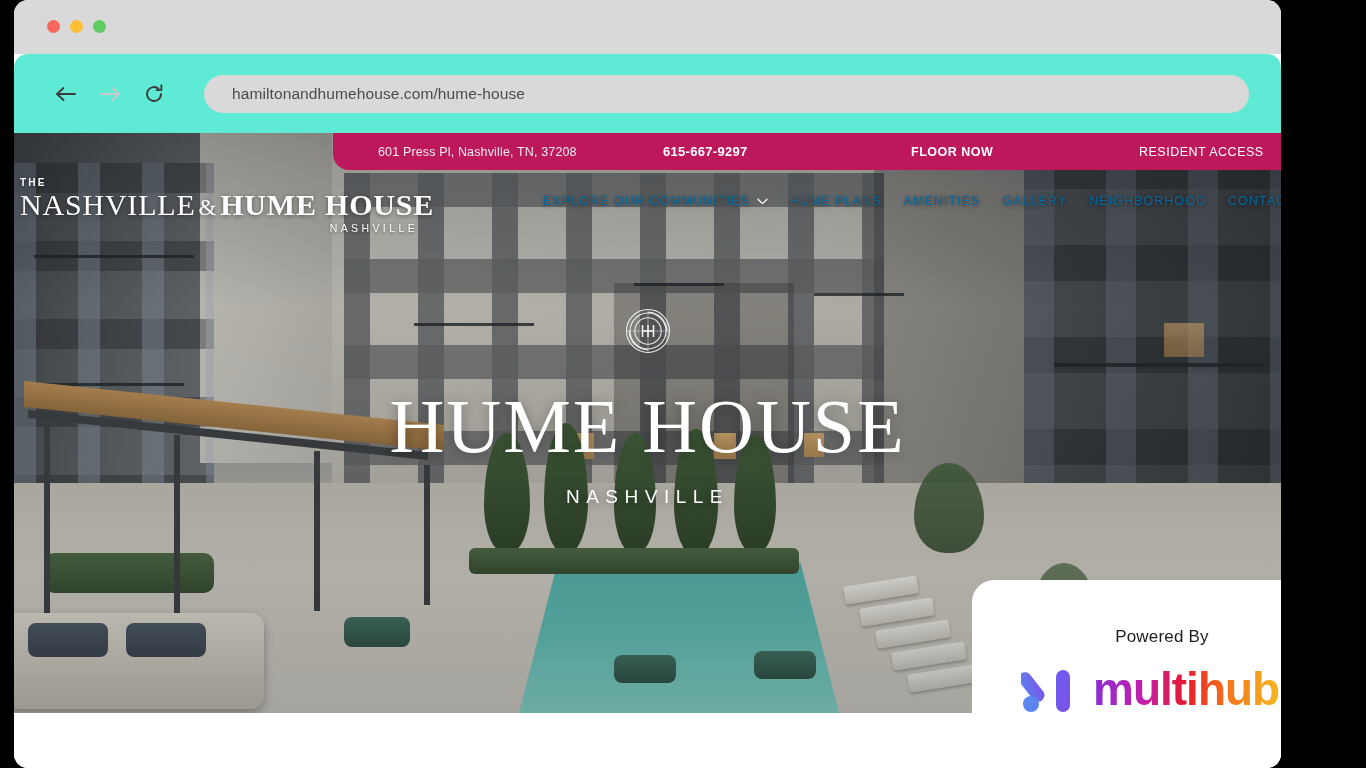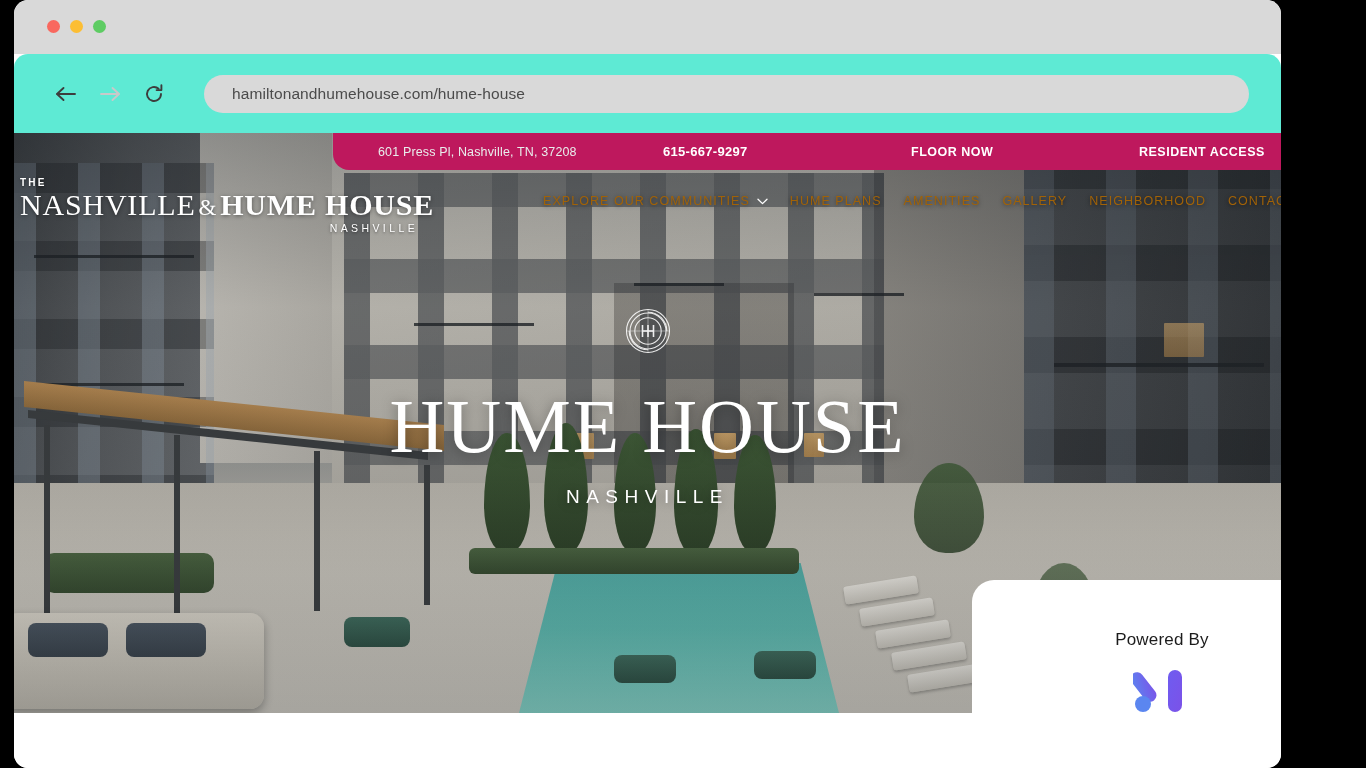--- a/index.html
+++ b/index.html
@@ -335,21 +335,21 @@
     font-weight: bold;
     color: #ffffff;
     letter-spacing: 0.5px;
     white-space: nowrap;
     cursor: pointer;
   }
   .util-resident {
     position: absolute;
     left: 790px;
     font-size: 12.5px;
-    font-weight: bold;
+    font-weight: normal;
     color: #ffffff;
     letter-spacing: 0.5px;
     white-space: nowrap;
     cursor: pointer;
     padding-left: 16px;
   }
 
   
   .site-header {
     position: absolute;
@@ -411,21 +411,21 @@
     position: absolute;
     left: 518px;
     top: 20px;
     display: flex;
     align-items: center;
     gap: 0px;
   }
   .nav-item {
     font-size: 12.5px;
     letter-spacing: 1.05px;
-    color: #a16207;
+    color: #0369a1;
     white-space: nowrap;
     cursor: pointer;
     padding: 4px 11px;
     display: flex;
     align-items: center;
     gap: 7px;
     text-shadow: 0 1px 4px rgba(0,0,0,0.55);
   }
   .chev { display: inline-block; }
 
@@ -676,18 +676,32 @@
                 <linearGradient id="markGrad2" x1="0" y1="0" x2="1" y2="1">
                   <stop offset="0%" stop-color="#6f5cf0"></stop>
                   <stop offset="100%" stop-color="#7b52e8"></stop>
                 </linearGradient>
               </defs>
               <rect x="4" y="2" width="13" height="34" rx="6.5" fill="url(#markGrad)" transform="rotate(-38 10.5 19)"></rect>
               <circle cx="10" cy="36" r="8" fill="#5b86f0"></circle>
               <rect x="35" y="2" width="14" height="42" rx="7" fill="url(#markGrad2)"></rect>
             </svg>
           </span>
+          <span>
+            <svg width="210" height="52" viewBox="0 0 210 52">
+              <defs>
+                <linearGradient id="wordGrad" x1="0" y1="0" x2="1" y2="0">
+                  <stop offset="0%" stop-color="#8b2fd4"></stop>
+                  <stop offset="28%" stop-color="#c41fa8"></stop>
+                  <stop offset="50%" stop-color="#e8192c"></stop>
+                  <stop offset="72%" stop-color="#f5741a"></stop>
+                  <stop offset="100%" stop-color="#f5b820"></stop>
+                </linearGradient>
+              </defs>
+              <text x="0" y="40" font-family="'Liberation Sans', sans-serif" font-size="46" font-weight="bold" letter-spacing="-1" fill="url(#wordGrad)">multihub</text>
+            </svg>
+          </span>
         </div>
       </div>
 
     </div>
   </div>
 </div>
 
 </body></html>

